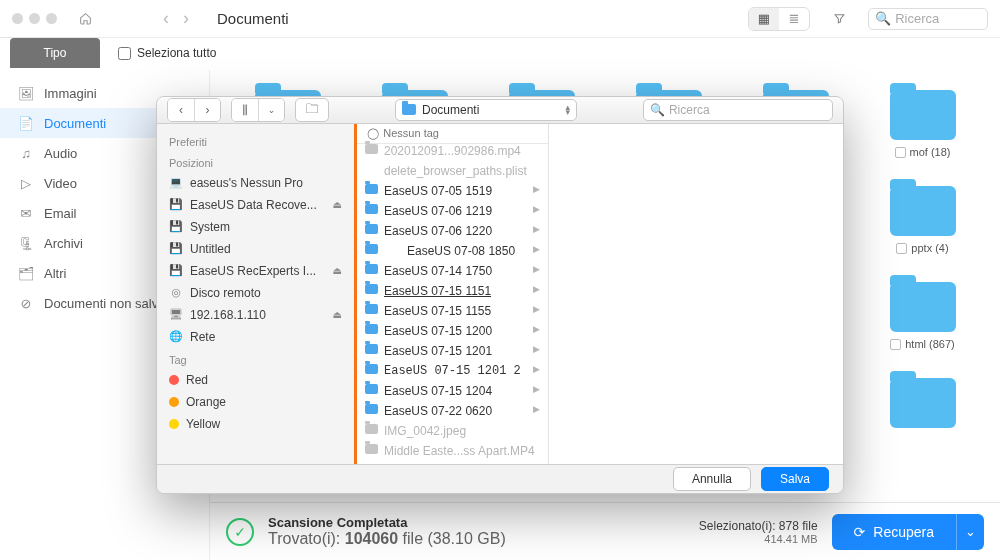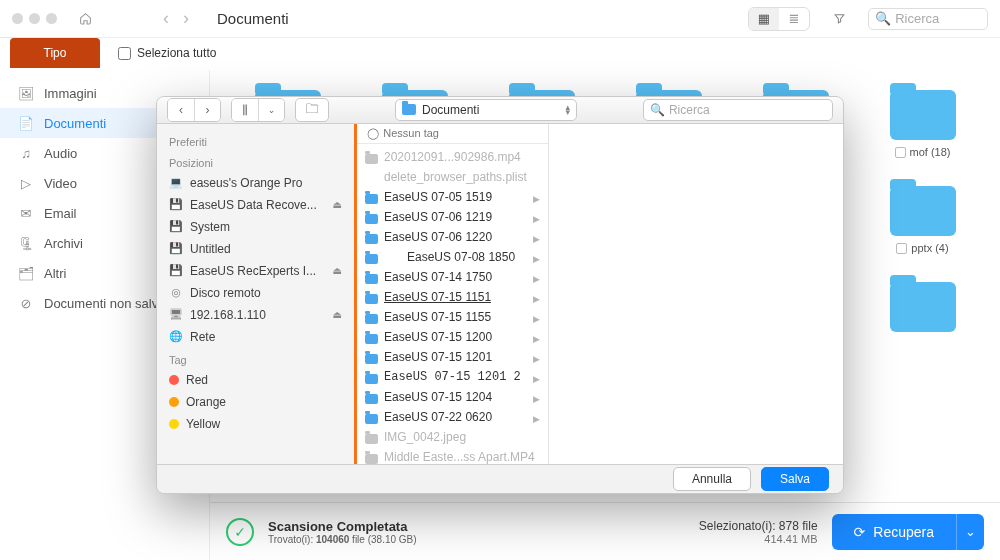--- a/index.html
+++ b/index.html
@@ -14,42 +14,42 @@
 .titlebar .path { font-size:15px; color:#333; margin-left:14px; flex:0 0 auto; }
 .titlebar .spacer { flex:1; }
 .view-toggle { display:flex; border:1px solid #ddd; border-radius:6px; overflow:hidden; }
 .view-toggle div { width:30px; height:22px; display:flex; align-items:center; justify-content:center; color:#999;}
 .view-toggle .on { background:#f0f0f0; color:#555;}
 .filter-ic { width:26px; height:22px; display:flex; align-items:center; justify-content:center; color:#888; margin:0 8px;}
 .search-top { border:1px solid #ddd; border-radius:5px; height:22px; display:flex; align-items:center; padding:0 6px; color:#aaa; width:120px; gap:4px;}
 
 .tabs { height:30px; display:flex; padding-left:10px;}
 .tab { width:90px; display:flex; align-items:center; justify-content:center; font-size:12px; color:#888;}
-.tab.active { background:#c2410c; color:#fff; border-radius:4px 4px 0 0;}
+.tab.active { background:#737373; color:#fff; border-radius:4px 4px 0 0;}
 .sel-all { display:flex; align-items:center; gap:6px; padding-left:18px; font-size:12px; border-top:1px solid #eee; margin-top:-1px;}
 .sel-all input { accent-color:#1b89ff; width:13px; height:13px;}
 .content { position:absolute; top:70px; left:0; right:0; bottom:0; display:flex;}
 
 .sidebar-left { width:210px; border-right:1px solid #eee; padding-top:8px;}
 .cat { height:30px; display:flex; align-items:center; gap:10px; padding:0 18px; color:#555; font-size:13px;}
 .cat.active { background:#eaf4ff; color:#1b89ff;}
 .cat .ico { width:16px; text-align:center; color:#888;}
 .cat.active .ico { color:#1b89ff;}
 
 .main-grid { flex:1; padding:20px 24px; display:grid; grid-template-columns:repeat(6,1fr); gap:28px 20px; align-content:start;}
 .folder { display:flex; flex-direction:column; align-items:center; gap:6px;}
 .folder .fold-ic { width:66px; height:50px; border-radius:6px; background:#55bdf2; position:relative;}
 .folder .fold-ic:before { content:""; position:absolute; top:-7px; left:0; width:26px; height:10px; background:#55bdf2; border-radius:4px 4px 0 0;}
 .folder .cap { font-size:11px; color:#555; display:flex; align-items:center; gap:4px;}
 .folder .cap .cb { width:11px; height:11px; border:1px solid #bbb; border-radius:2px; display:inline-block;}
 
 .footer { position:absolute; left:210px; right:0; bottom:0; height:58px; border-top:1px solid #e5e5e5; display:flex; align-items:center; padding:0 16px; gap:14px; background:#fff;}
 .ok-badge { width:28px; height:28px; border:2px solid #2ecc71; border-radius:50%; display:flex; align-items:center; justify-content:center; color:#2ecc71; font-size:14px;}
 .scan-txt .t1 { font-weight:600; font-size:13px;}
-.scan-txt .t2 { font-size:10px; color:#666;}
+.scan-txt .t2 { font-size:16px; color:#666;}
 .footer .sp { flex:1;}
 .sel-txt { text-align:right; font-size:12px; color:#444;}
 .sel-txt .s2 { font-size:11px; color:#777;}
 .recover { display:flex; }
 .recover .main-btn { background:#1b89ff; color:#fff; height:36px; padding:0 22px; display:flex; align-items:center; gap:8px; border-radius:6px 0 0 6px; font-size:14px;}
 .recover .drop { background:#1b89ff; color:#fff; width:28px; display:flex; align-items:center; justify-content:center; border-left:1px solid rgba(255,255,255,.3); border-radius:0 6px 6px 0;}
 
 
 .overlay { position:absolute; inset:0; display:flex; align-items:flex-start; justify-content:center; pointer-events:none;}
 .sheet { margin-top:96px; width:688px; height:398px; background:#f2f2f2; border:1px solid #c9c9c9; border-radius:8px; box-shadow:0 18px 50px rgba(0,0,0,.35); pointer-events:auto; display:flex; flex-direction:column; overflow:hidden;}
@@ -69,21 +69,21 @@
 .sb-nav { width:200px; background:#f4f4f4; border-right:3px solid #f97316; padding:6px 0; overflow:auto; font-size:12px;}
 .sb-nav .lbl { color:#8a8a8a; font-size:11px; padding:6px 12px 3px;}
 .sb-nav .row { height:22px; display:flex; align-items:center; padding:0 12px; gap:7px; color:#404040;}
 .sb-nav .row .ri { width:14px; text-align:center; color:#7a7a7a; font-size:11px;}
 .sb-nav .row .ej { margin-left:auto; color:#8a8a8a; font-size:10px;}
 .tag-dot { width:10px; height:10px; border-radius:50%; display:inline-block;}
 
 .sb-list { flex:1; display:flex;}
 .list-col { width:192px; border-right:1px solid #e3e3e3; font-size:12px;}
 .list-col .colhdr { height:20px; display:flex; align-items:center; padding:0 10px; color:#777; font-size:11px; border-bottom:1px solid #e8e8e8;}
-.list-col .lr { height:20px; display:flex; align-items:flex-end; padding:0 8px; gap:6px; color:#333;}
+.list-col .lr { height:20px; display:flex; align-items:flex-start; padding:0 8px; gap:6px; color:#333;}
 .list-col .lr.dim { color:#b6b6b6;}
 .list-col .lr .fi { width:13px; height:10px; background:#4aa7ee; border-radius:2px; position:relative; flex:0 0 auto;}
 .list-col .lr .fi:before { content:""; position:absolute; top:-3px; left:0; width:5px; height:3px; background:#4aa7ee; border-radius:1px;}
 .list-col .lr .fi.gray { background:#c6c6c6;}
 .list-col .lr .fi.gray:before { background:#c6c6c6;}
 .list-col .lr .ar { margin-left:auto; color:#b5b5b5; font-size:9px;}
 .preview-col { flex:1; }
 
 .sheet-ft { height:44px; border-top:1px solid #cfcfcf; background:#f2f2f2; display:flex; align-items:center; justify-content:flex-end; gap:10px; padding:0 14px;}
 .btn { height:24px; padding:0 18px; border:1px solid #c4c4c4; background:#fff; border-radius:5px; font-size:12px; display:flex; align-items:center;}
@@ -236,20 +236,27 @@
         <div class="fold-ic"></div>
         <div class="cap"></div>
       </div>
       <div class="folder">
         <div class="fold-ic"></div>
         <div class="cap"></div>
       </div>
       <div class="folder">
         <div class="fold-ic"></div>
         <div class="cap"></div>
+      </div>
+      <div class="folder">
+        <div class="fold-ic"></div>
+        <div class="cap">
+          <span class="cb"></span>
+          <span>html (867)</span>
+        </div>
       </div>
       <div class="folder">
         <div class="fold-ic"></div>
         <div class="cap"></div>
       </div>
       <div class="folder">
         <div class="fold-ic"></div>
         <div class="cap"></div>
       </div>
       <div class="folder">
@@ -320,21 +327,21 @@
         <span>Ricerca</span>
       </div>
     </div>
 
     <div class="sheet-body">
       <div class="sb-nav" id="dside">
           <div class="lbl">Preferiti</div>
           <div class="lbl">Posizioni</div>
           <div class="row">
             <span class="ri">💻</span>
-            <span>easeus's Orange Pro</span>
+            <span>easeus's Nessun Pro</span>
           </div>
           <div class="row">
             <span class="ri">💾</span>
             <span>EaseUS Data Recove...</span>
             <span class="ej">⏏</span>
           </div>
           <div class="row">
             <span class="ri">💾</span>
             <span>System</span>
           </div>

